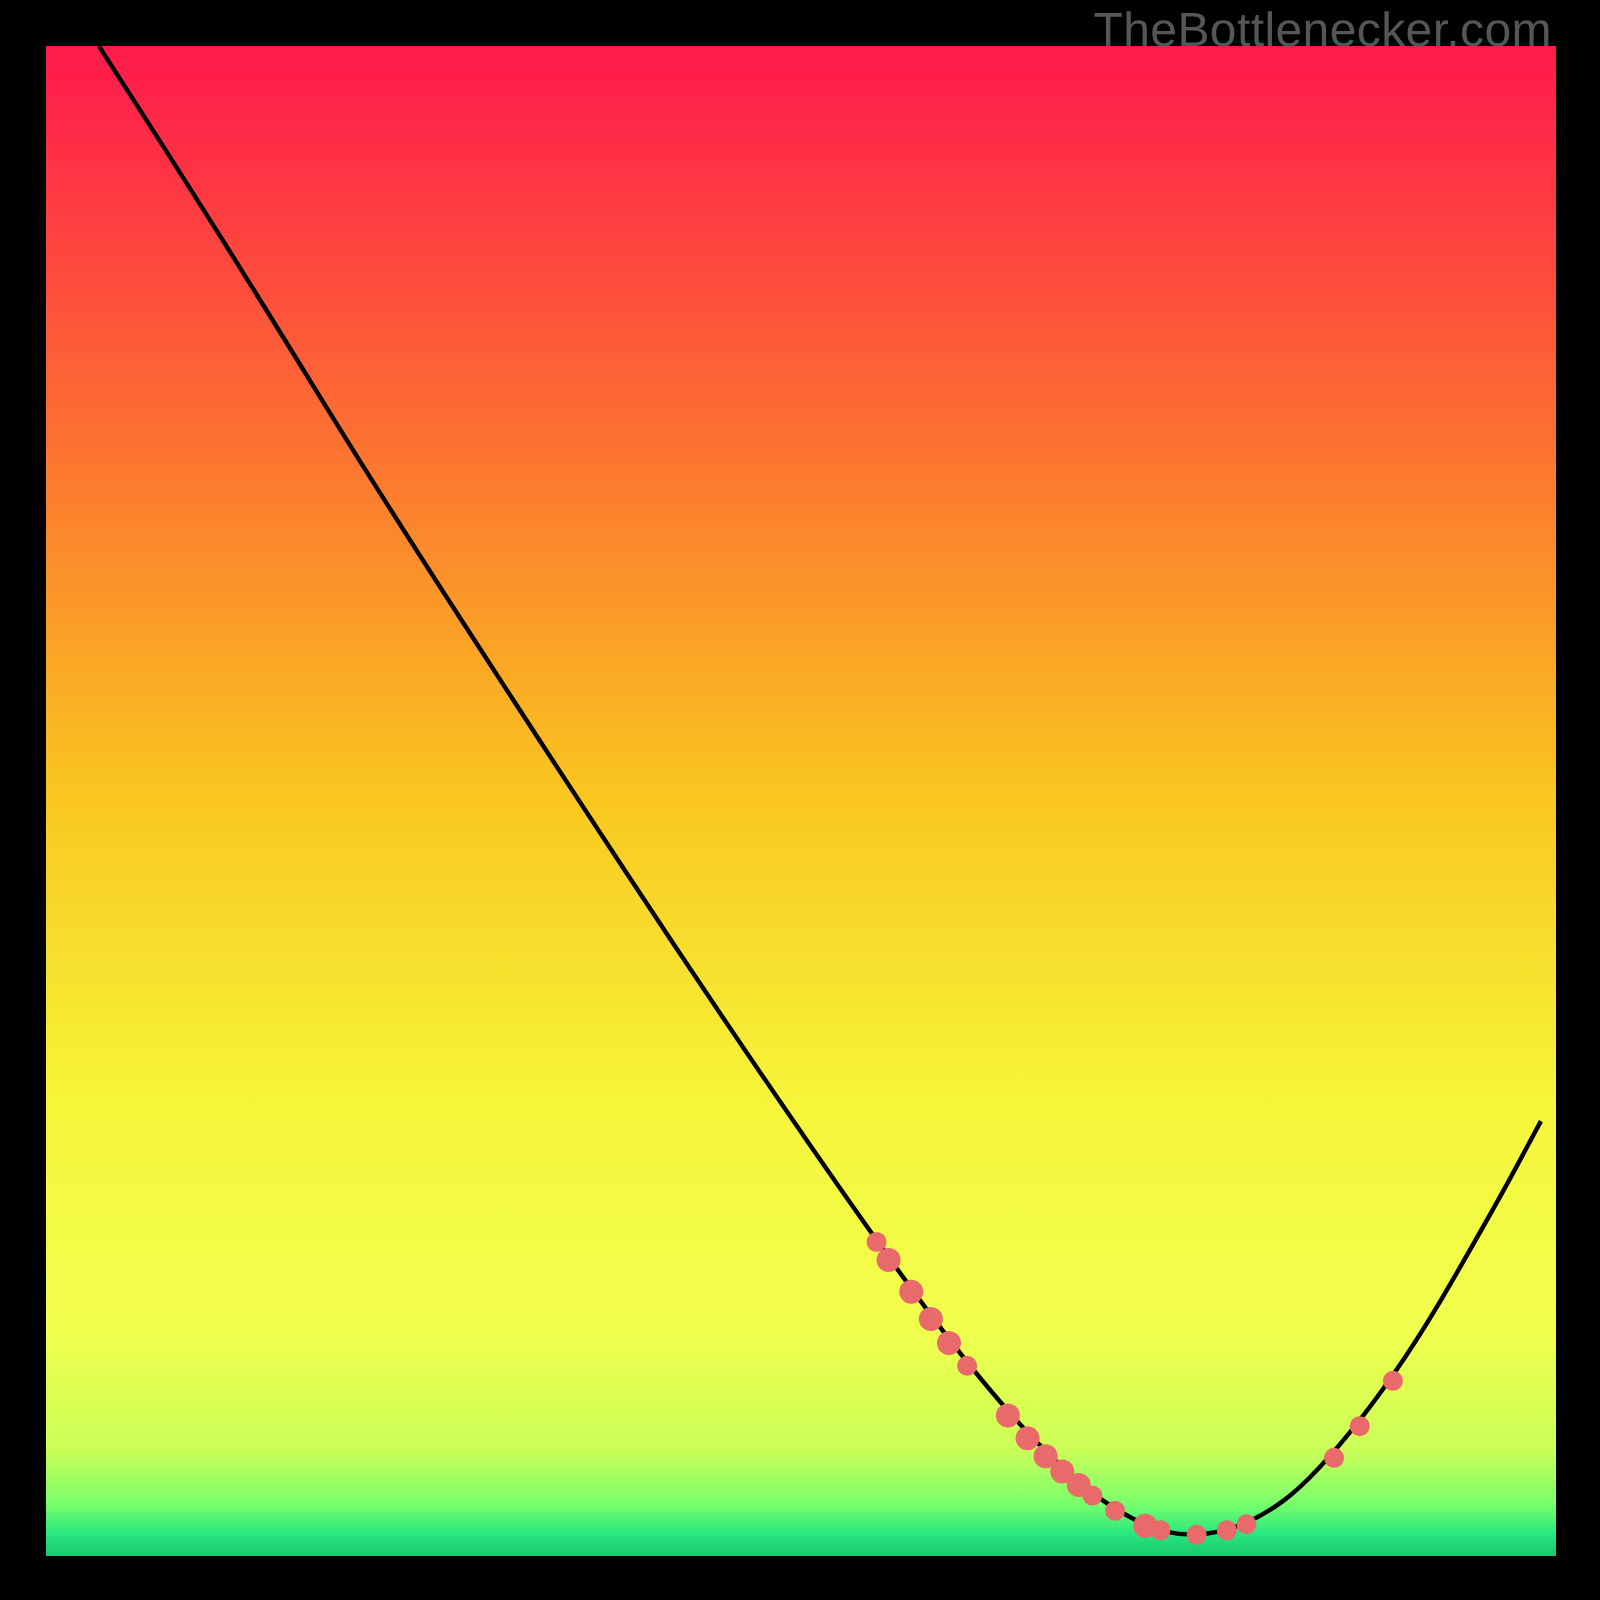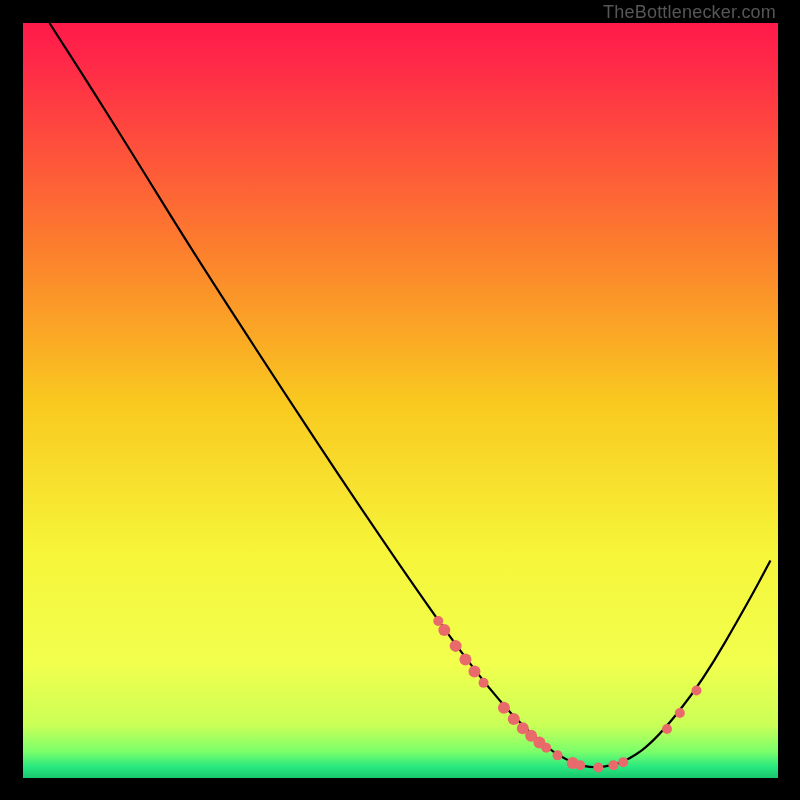--- a/index.html
+++ b/index.html
@@ -16,21 +16,21 @@
     top: 23px;
     width: 755px;
     height: 755px;
     background: #000;
   }
   .watermark {
     position: absolute;
     top: 2px;
     right: 24px;
     font-family: Arial, Helvetica, sans-serif;
-    font-size: 18px;
+    font-size: 24px;
     font-weight: 500;
     color: #565656;
     letter-spacing: 0.2px;
     margin-left: 20px;
   }
   svg {
     position: absolute;
     left: 0;
     top: 0;
   }

